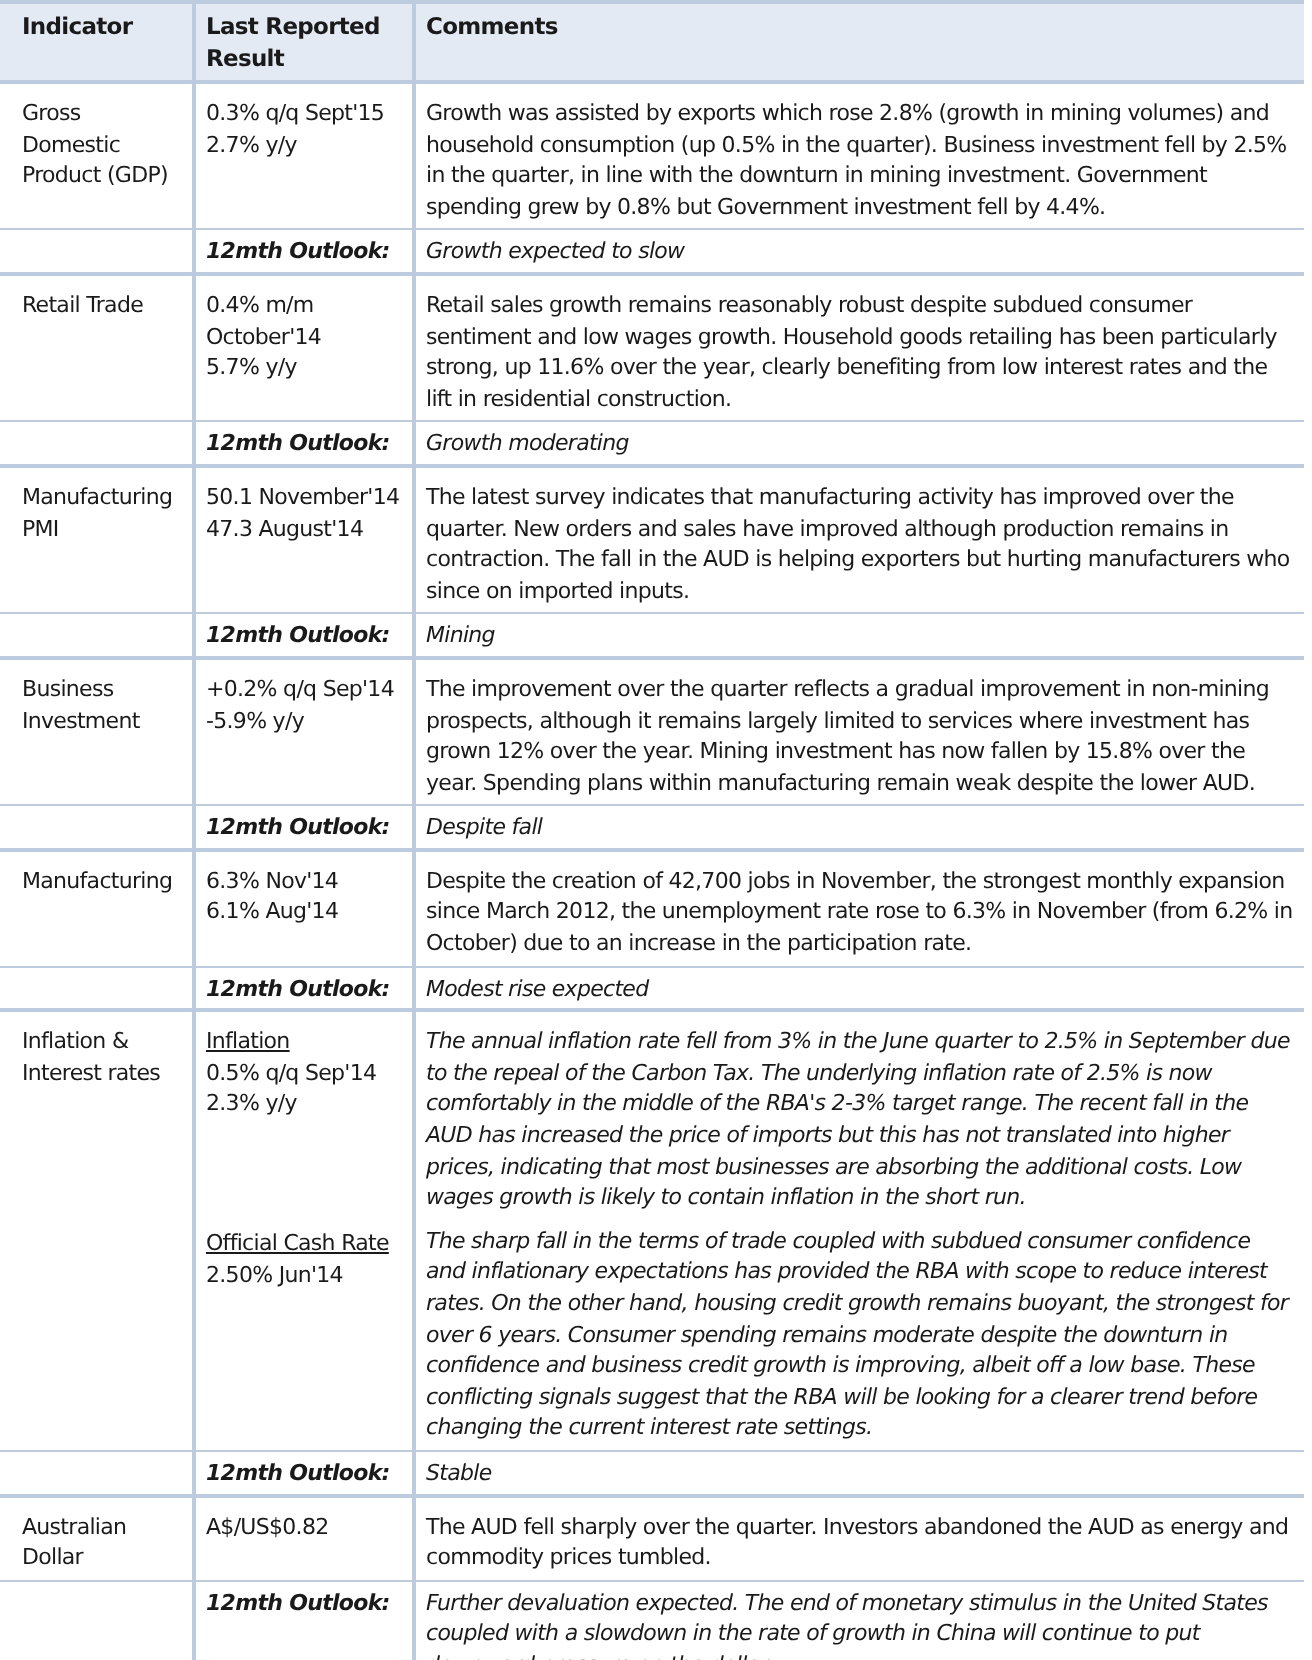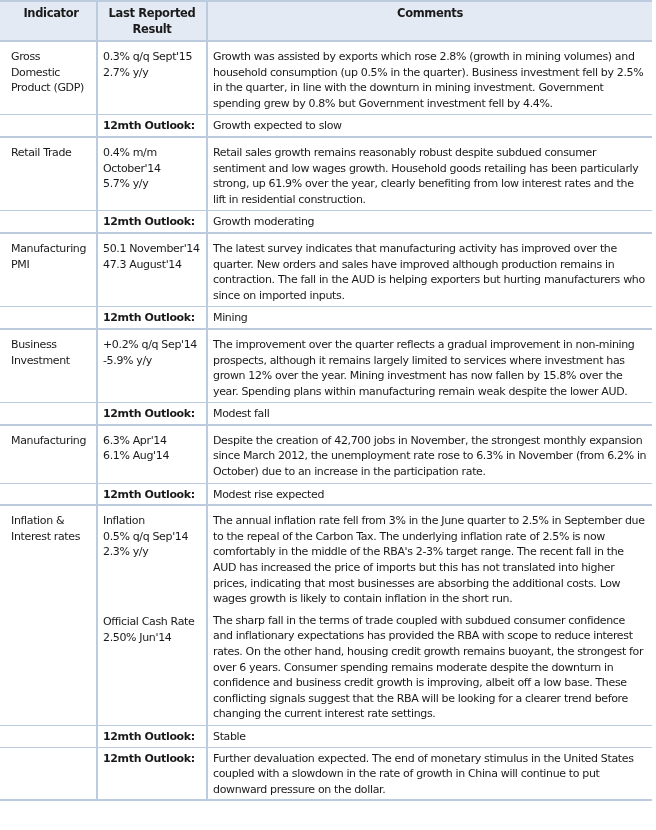--- a/index.html
+++ b/index.html
@@ -3,27 +3,27 @@
 <meta charset="utf-8">
 <style>
   html, body { margin: 0; padding: 0; background: #ffffff; }
   body { width: 656px; height: 830px; overflow: hidden; font-family: "DejaVu Sans", sans-serif; color: #1a1a1a; }
   table { border-collapse: collapse; width: 652px; table-layout: fixed; margin: 0; }
   col.c1 { width: 97px; }
   col.c2 { width: 110px; }
   col.c3 { width: 445px; }
   td, th { font-size: 11px; line-height: 15.6px; vertical-align: top; padding: 3px 5px 2px 5px; border-left: 2px solid #bccbde; letter-spacing: -0.35px; }
   td:first-child, th:first-child { border-left: none; padding-left: 11px; }
-  th { background: #e4eaf4; text-align: center; font-weight: bold; font-size: 11.5px; border-top: 2px solid #bccbde; padding-top: 4px; height: 32px; }
+  th { background: #e4eaf4; text-align: left; font-weight: bold; font-size: 11.5px; border-top: 2px solid #bccbde; padding-top: 4px; height: 32px; }
   tr.main td { border-top: 2px solid #bccbde; padding-top: 7px; padding-bottom: 3px; margin-top: 43px; }
-  tr.outlook td { border-top: 1.5px solid #bccbde; }
+  tr.outlook td { border-top: 1.5px solid #bccbde; font-style: italic; }
   tr.last td { border-bottom: 2px solid #bccbde; }
   .ol-label { font-weight: bold; }
-  .u { }
-  .para { margin: 0; }
+  .u { text-decoration: underline; }
+  .para { margin: 0; font-style: italic; }
   .para + .para { margin-top: 6px; }
   .spacer { height: 54px; }
 </style>
 </head>
 <body>
 
 <table>
   <colgroup>
       <col class="c1">
       <col class="c2">
@@ -52,21 +52,21 @@
       <td>Growth expected to slow</td>
     </tr>
 
     <tr class="main">
       <td>Retail Trade</td>
       <td>
         <div>0.4% m/m</div>
         <div>October'14</div>
         <div>5.7% y/y</div>
       </td>
-      <td>Retail sales growth remains reasonably robust despite subdued consumer sentiment and low wages growth. Household goods retailing has been particularly strong, up 61.9% over the year, clearly benefiting from low interest rates and the lift in residential construction.</td>
+      <td>Retail sales growth remains reasonably robust despite subdued consumer sentiment and low wages growth. Household goods retailing has been particularly strong, up 11.6% over the year, clearly benefiting from low interest rates and the lift in residential construction.</td>
     </tr>
     <tr class="outlook">
       <td></td>
       <td class="ol-label">12mth Outlook:</td>
       <td>Growth moderating</td>
     </tr>
 
     <tr class="main">
       <td>Manufacturing PMI</td>
       <td>
@@ -85,27 +85,27 @@
       <td>Business Investment</td>
       <td>
         <div>+0.2% q/q Sep'14</div>
         <div>-5.9% y/y</div>
       </td>
       <td>The improvement over the quarter reflects a gradual improvement in non-mining prospects, although it remains largely limited to services where investment has grown 12% over the year. Mining investment has now fallen by 15.8% over the year. Spending plans within manufacturing remain weak despite the lower AUD.</td>
     </tr>
     <tr class="outlook">
       <td></td>
       <td class="ol-label">12mth Outlook:</td>
-      <td>Modest fall</td>
+      <td>Despite fall</td>
     </tr>
 
     <tr class="main">
       <td>Manufacturing</td>
       <td>
-        <div>6.3% Apr'14</div>
+        <div>6.3% Nov'14</div>
         <div>6.1% Aug'14</div>
       </td>
       <td>Despite the creation of 42,700 jobs in November, the strongest monthly expansion since March 2012, the unemployment rate rose to 6.3% in November (from 6.2% in October) due to an increase in the participation rate.</td>
     </tr>
     <tr class="outlook">
       <td></td>
       <td class="ol-label">12mth Outlook:</td>
       <td>Modest rise expected</td>
     </tr>
 
@@ -123,19 +123,26 @@
         <p class="para">The annual inflation rate fell from 3% in the June quarter to 2.5% in September due to the repeal of the Carbon Tax. The underlying inflation rate of 2.5% is now comfortably in the middle of the RBA's 2-3% target range. The recent fall in the AUD has increased the price of imports but this has not translated into higher prices, indicating that most businesses are absorbing the additional costs. Low wages growth is likely to contain inflation in the short run.</p>
         <p class="para">The sharp fall in the terms of trade coupled with subdued consumer confidence and inflationary expectations has provided the RBA with scope to reduce interest rates. On the other hand, housing credit growth remains buoyant, the strongest for over 6 years. Consumer spending remains moderate despite the downturn in confidence and business credit growth is improving, albeit off a low base. These conflicting signals suggest that the RBA will be looking for a clearer trend before changing the current interest rate settings.</p>
       </td>
     </tr>
     <tr class="outlook">
       <td></td>
       <td class="ol-label">12mth Outlook:</td>
       <td>Stable</td>
     </tr>
 
+    <tr class="main">
+      <td>Australian Dollar</td>
+      <td>
+        <div>A$/US$0.82</div>
+      </td>
+      <td>The AUD fell sharply over the quarter. Investors abandoned the AUD as energy and commodity prices tumbled.</td>
+    </tr>
     <tr class="outlook last">
       <td></td>
       <td class="ol-label">12mth Outlook:</td>
       <td>Further devaluation expected. The end of monetary stimulus in the United States coupled with a slowdown in the rate of growth in China will continue to put downward pressure on the dollar.</td>
     </tr>
   </tbody>
 </table>
 
 </body></html>

